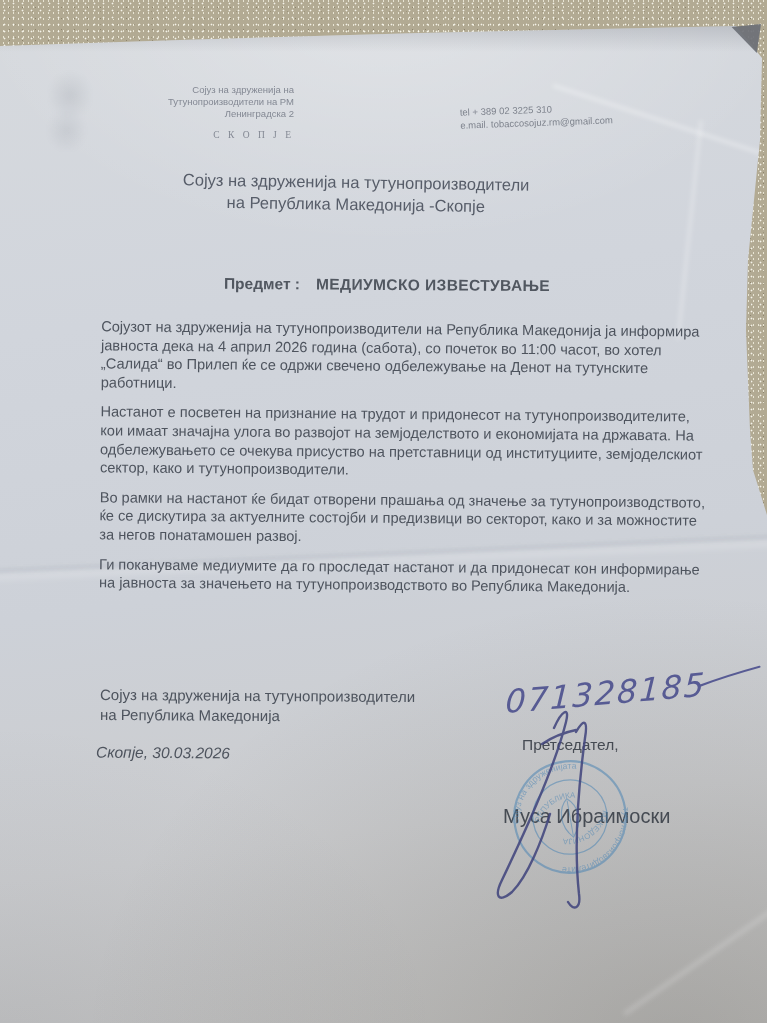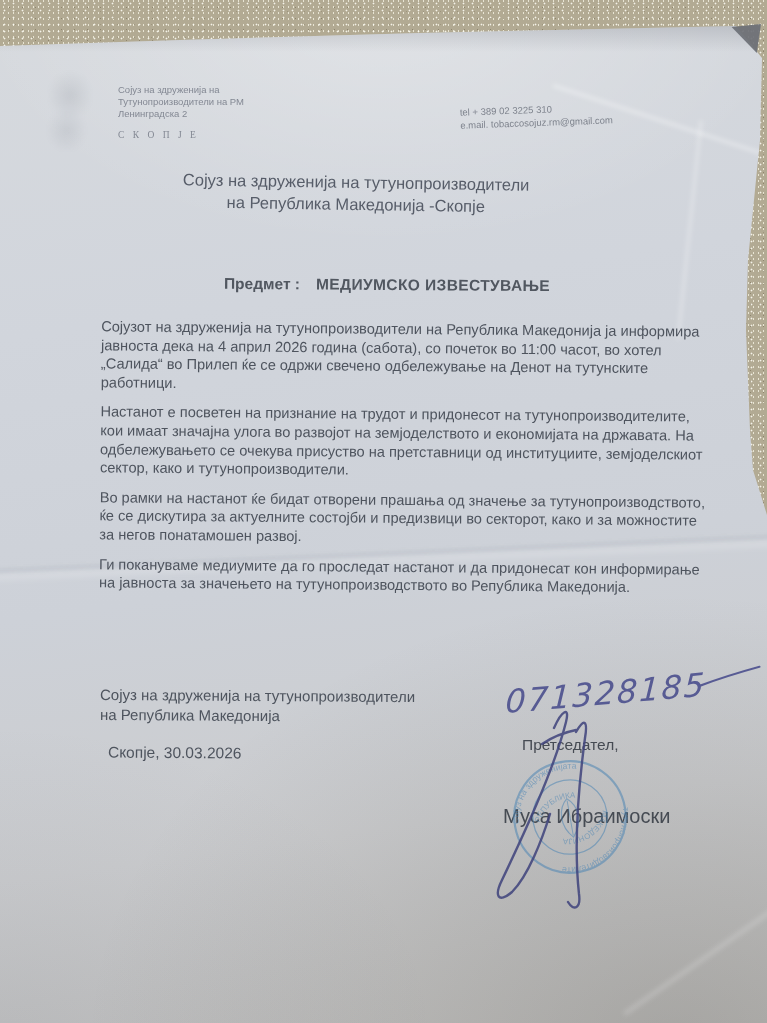--- a/index.html
+++ b/index.html
@@ -31,32 +31,32 @@
   .crease-b{left:-20px;top:558px;width:830px;height:4px;background:rgba(255,255,255,.30);filter:blur(3px);transform:rotate(-2.5deg);}
   .crease-b2{left:-20px;top:552px;width:830px;height:3px;background:rgba(100,106,118,.14);filter:blur(2px);transform:rotate(-2.5deg);}
   .crease-c{left:600px;top:935px;width:270px;height:3px;background:rgba(255,255,255,.28);filter:blur(2.5px);transform:rotate(-35deg);}
   .crease-d{left:688px;top:120px;width:3px;height:220px;background:rgba(255,255,255,.30);filter:blur(2px);transform:rotate(6deg);}
   .smudge{position:absolute;left:38px;top:72px;width:64px;height:78px;filter:blur(2px);opacity:.5;
     background:radial-gradient(50% 45% at 50% 30%, rgba(120,126,138,.35), transparent 70%),
                radial-gradient(45% 40% at 45% 75%, rgba(120,126,138,.30), transparent 70%);}
   .corner-fold{position:absolute;left:731px;top:24px;width:30px;height:29px;background:#6d7077;
     clip-path:polygon(2% 10%,100% 0,86% 100%);filter:blur(.4px);opacity:.92;}
   .print{position:absolute;inset:0;filter:blur(.3px);color:#4e545e;}
-  .letterhead{position:absolute;left:118px;top:84px;width:176px;text-align:left;
+  .letterhead{position:absolute;left:118px;top:84px;width:176px;text-align:right;
     font-size:9.5px;line-height:12px;color:#838893;}
   .letterhead .city{margin-top:9px;letter-spacing:3px;font-family:Liberation Serif, serif;}
   .contact{position:absolute;left:460px;top:103px;font-size:9.5px;line-height:13px;color:#7e838d;transform:rotate(-2deg);}
   .title{position:absolute;left:138px;top:171px;width:436px;text-align:center;
     font-size:16.5px;line-height:22px;color:#575d69;transform:rotate(0.9deg);}
   .subject{position:absolute;left:224px;top:276px;font-size:15.5px;font-weight:bold;color:#515760;transform:rotate(0.4deg);}
   .subject .sval{margin-left:16px;letter-spacing:.4px;}
   .bodytext{position:absolute;left:100px;top:320px;width:612px;font-size:14.6px;line-height:18.6px;color:#4e545e;transform:rotate(0.5deg);}
   .bodytext p{margin:0 0 11px 0;}
   .signoff{position:absolute;left:100px;top:686px;font-size:15px;line-height:20px;color:#4e545e;transform:rotate(0.4deg);}
-  .dateplace{position:absolute;left:108px;top:744px;font-size:15.5px;color:#4e545e;transform:rotate(0.4deg);}
+  .dateplace{position:absolute;left:96px;top:744px;font-size:15.5px;color:#4e545e;transform:rotate(0.4deg);font-style:italic;}
   .sig-title{position:absolute;left:522px;top:736px;font-size:15.5px;color:#464b53;z-index:6;}
   .sig-name{position:absolute;left:503px;top:805px;font-size:20px;color:#464b53;z-index:6;}
   .stamp{position:absolute;left:505px;top:752px;z-index:5;opacity:.55;transform:rotate(-10deg);}
   .signature-svg{position:absolute;left:458px;top:698px;z-index:7;opacity:.85;}
   .phone-svg{position:absolute;left:498px;top:664px;z-index:7;opacity:.9;}
 </style>
 </head>
 <body>
 
 <div class="paper">

